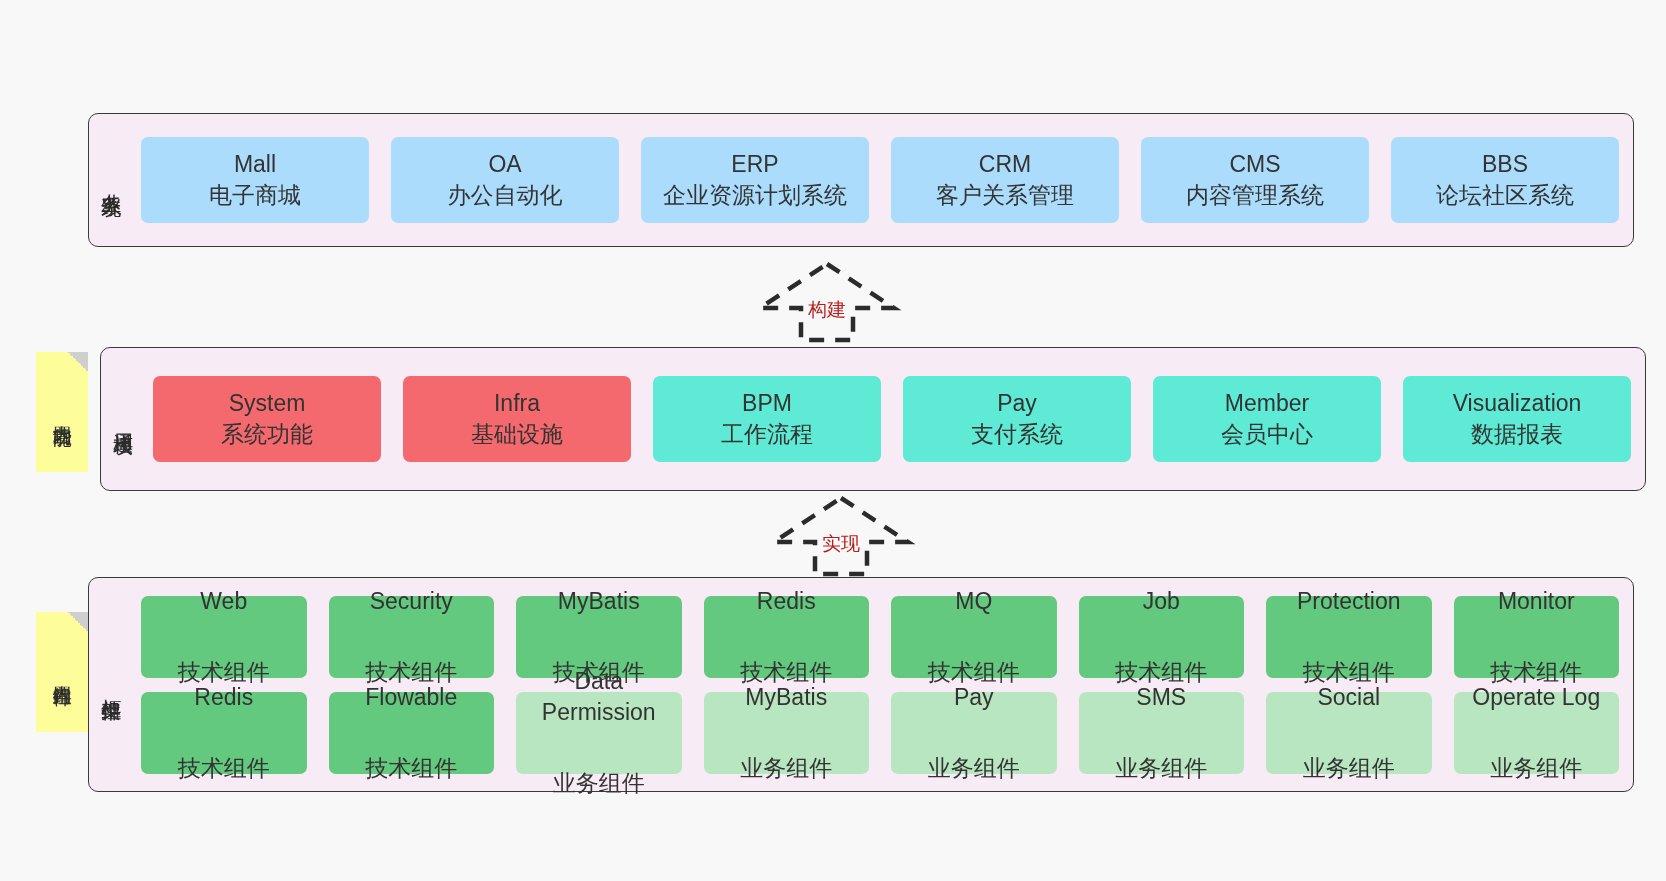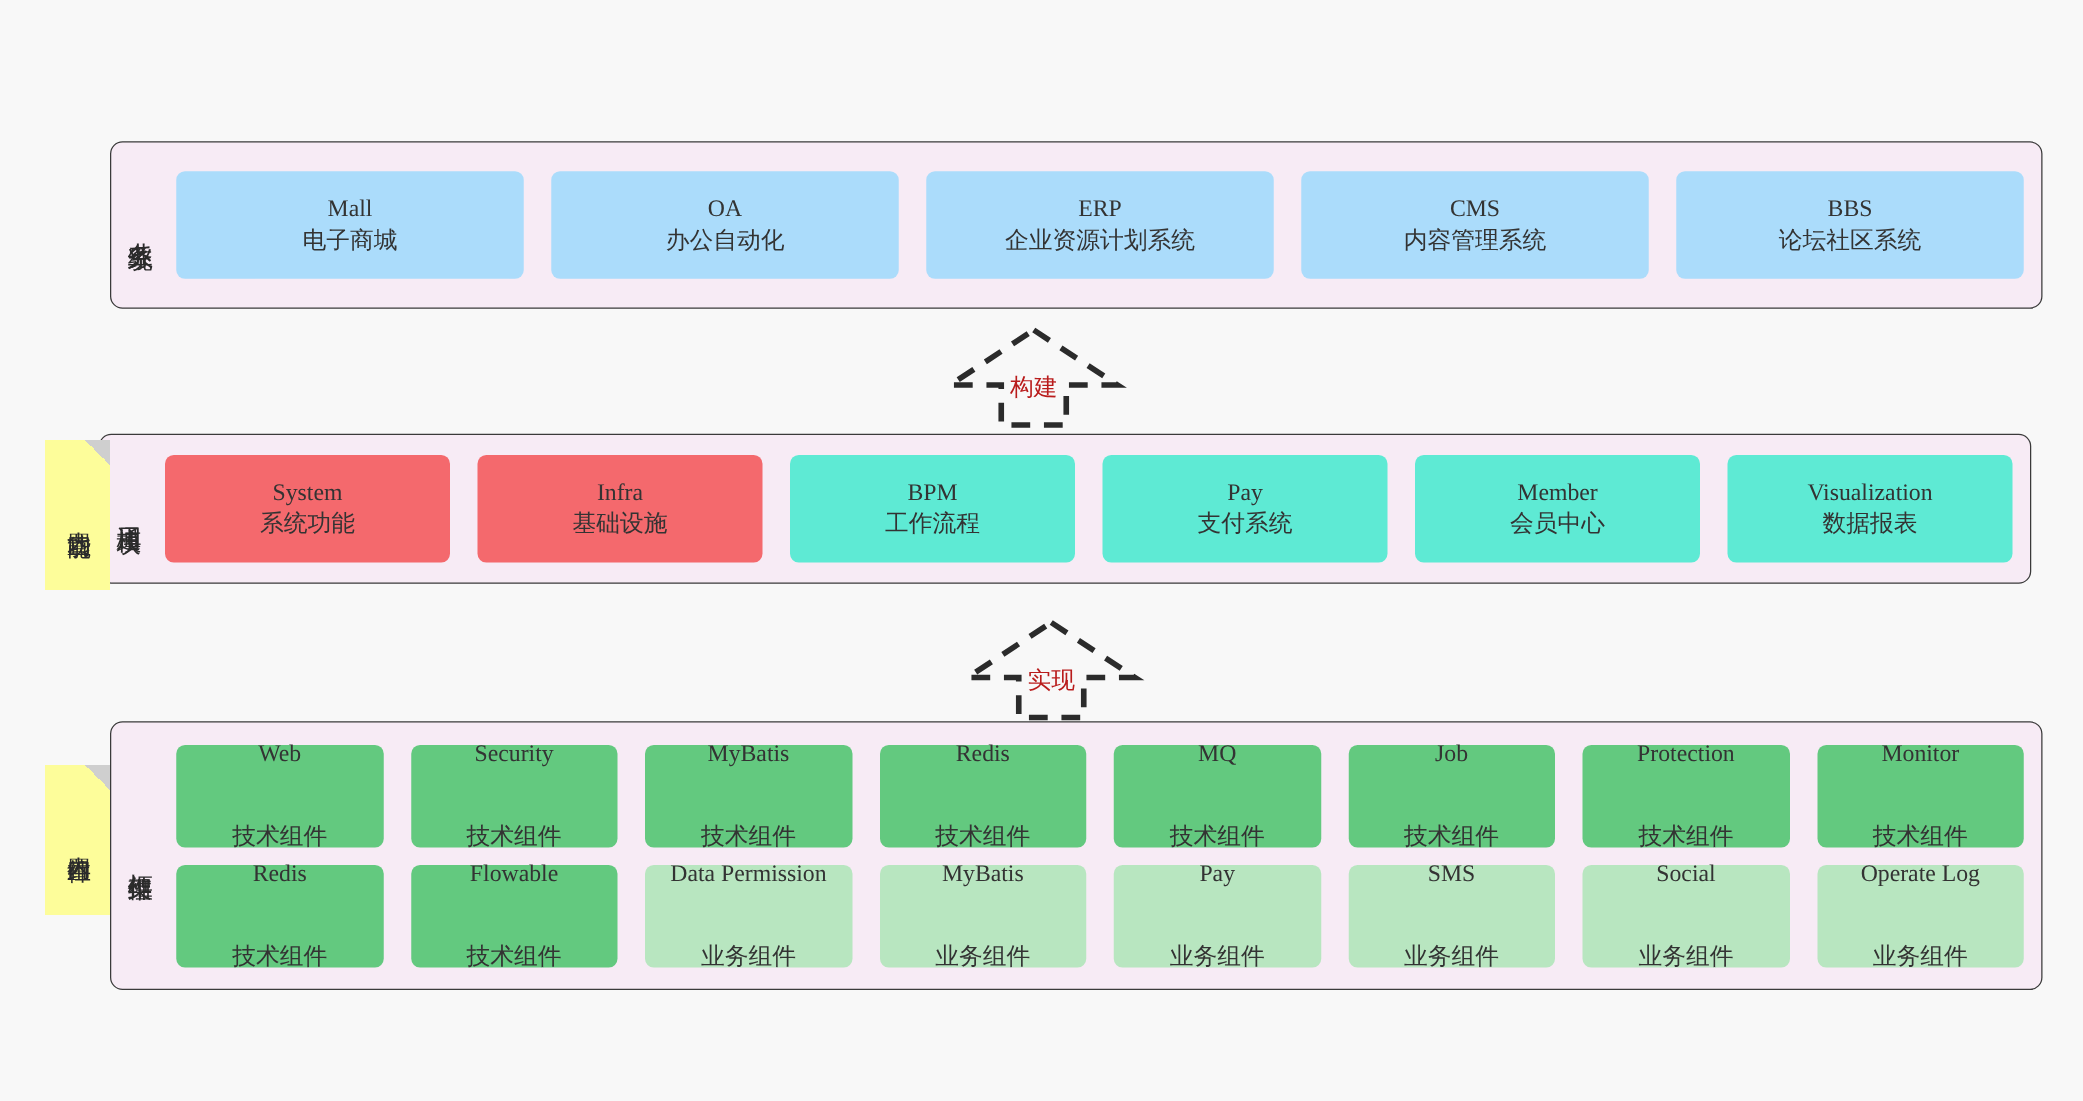--- a/index.html
+++ b/index.html
@@ -57,25 +57,24 @@
 
   
   .cell {
     border-radius: 7px;
     display: flex;
     flex-direction: column;
     align-items: center;
     justify-content: center;
     text-align: center;
     color: #333333;
-    font-size: 19px;
+    font-size: 23px;
     line-height: 1.34;
     padding: 6px 15px;
     user-select: none;
-    font-family: Liberation Serif, serif;
   }
   .cell .c-en { white-space: normal; }
   .cell .c-cn { white-space: nowrap; text-align: right; }
 
   .c-blue        { background: #abdcfb; }
   .c-red         { background: #f4696d; }
   .c-pink        { background: #5eead4; }
   .c-green       { background: #63c97f; }
   .c-lightgreen  { background: #b8e6c0; }
 
@@ -140,20 +139,24 @@
         </div>
         <div class="cell c-blue h-top">
           <span class="c-en">OA</span>
           <span class="c-cn">办公自动化</span>
         </div>
         <div class="cell c-blue h-top">
           <span class="c-en">ERP</span>
           <span class="c-cn">企业资源计划系统</span>
         </div>
         <div class="cell c-blue h-top">
+          <span class="c-en">CRM</span>
+          <span class="c-cn">客户关系管理</span>
+        </div>
+        <div class="cell c-blue h-top">
           <span class="c-en">CMS</span>
           <span class="c-cn">内容管理系统</span>
         </div>
         <div class="cell c-blue h-top">
           <span class="c-en">BBS</span>
           <span class="c-cn">论坛社区系统</span>
         </div>
       </div>
     </div>
   </div>
@@ -162,21 +165,21 @@
     <svg width="140" height="80" viewBox="0 0 140 80">
       <path d="M70 3 L137 47 L96 47 L96 79 L44 79 L44 47 L3 47 Z" fill="none" stroke="#2b2b2b" stroke-width="4.5" stroke-dasharray="15 11" stroke-linejoin="miter" stroke-linecap="butt"></path>
     </svg>
     <span class="clabel" style="top:36px;">构建</span>
   </div>
 
   <div class="note" id="note-builtin-function" style="left:36px; top:352px; width:52px; height:120px;">
     <span>内置功能</span>
   </div>
 
-  <div class="layer" id="layer-common-modules" style="left:79px; top:347px; width:1546px; height:120px;">
+  <div class="layer" id="layer-common-modules" style="left:100px; top:347px; width:1546px; height:144px;">
     <div class="layer-title">通用模块</div>
     <div class="layer-body">
       <div class="row">
         <div class="cell c-red h-mid">
           <span class="c-en">System</span>
           <span class="c-cn">系统功能</span>
         </div>
         <div class="cell c-red h-mid">
           <span class="c-en">Infra</span>
           <span class="c-cn">基础设施</span>

